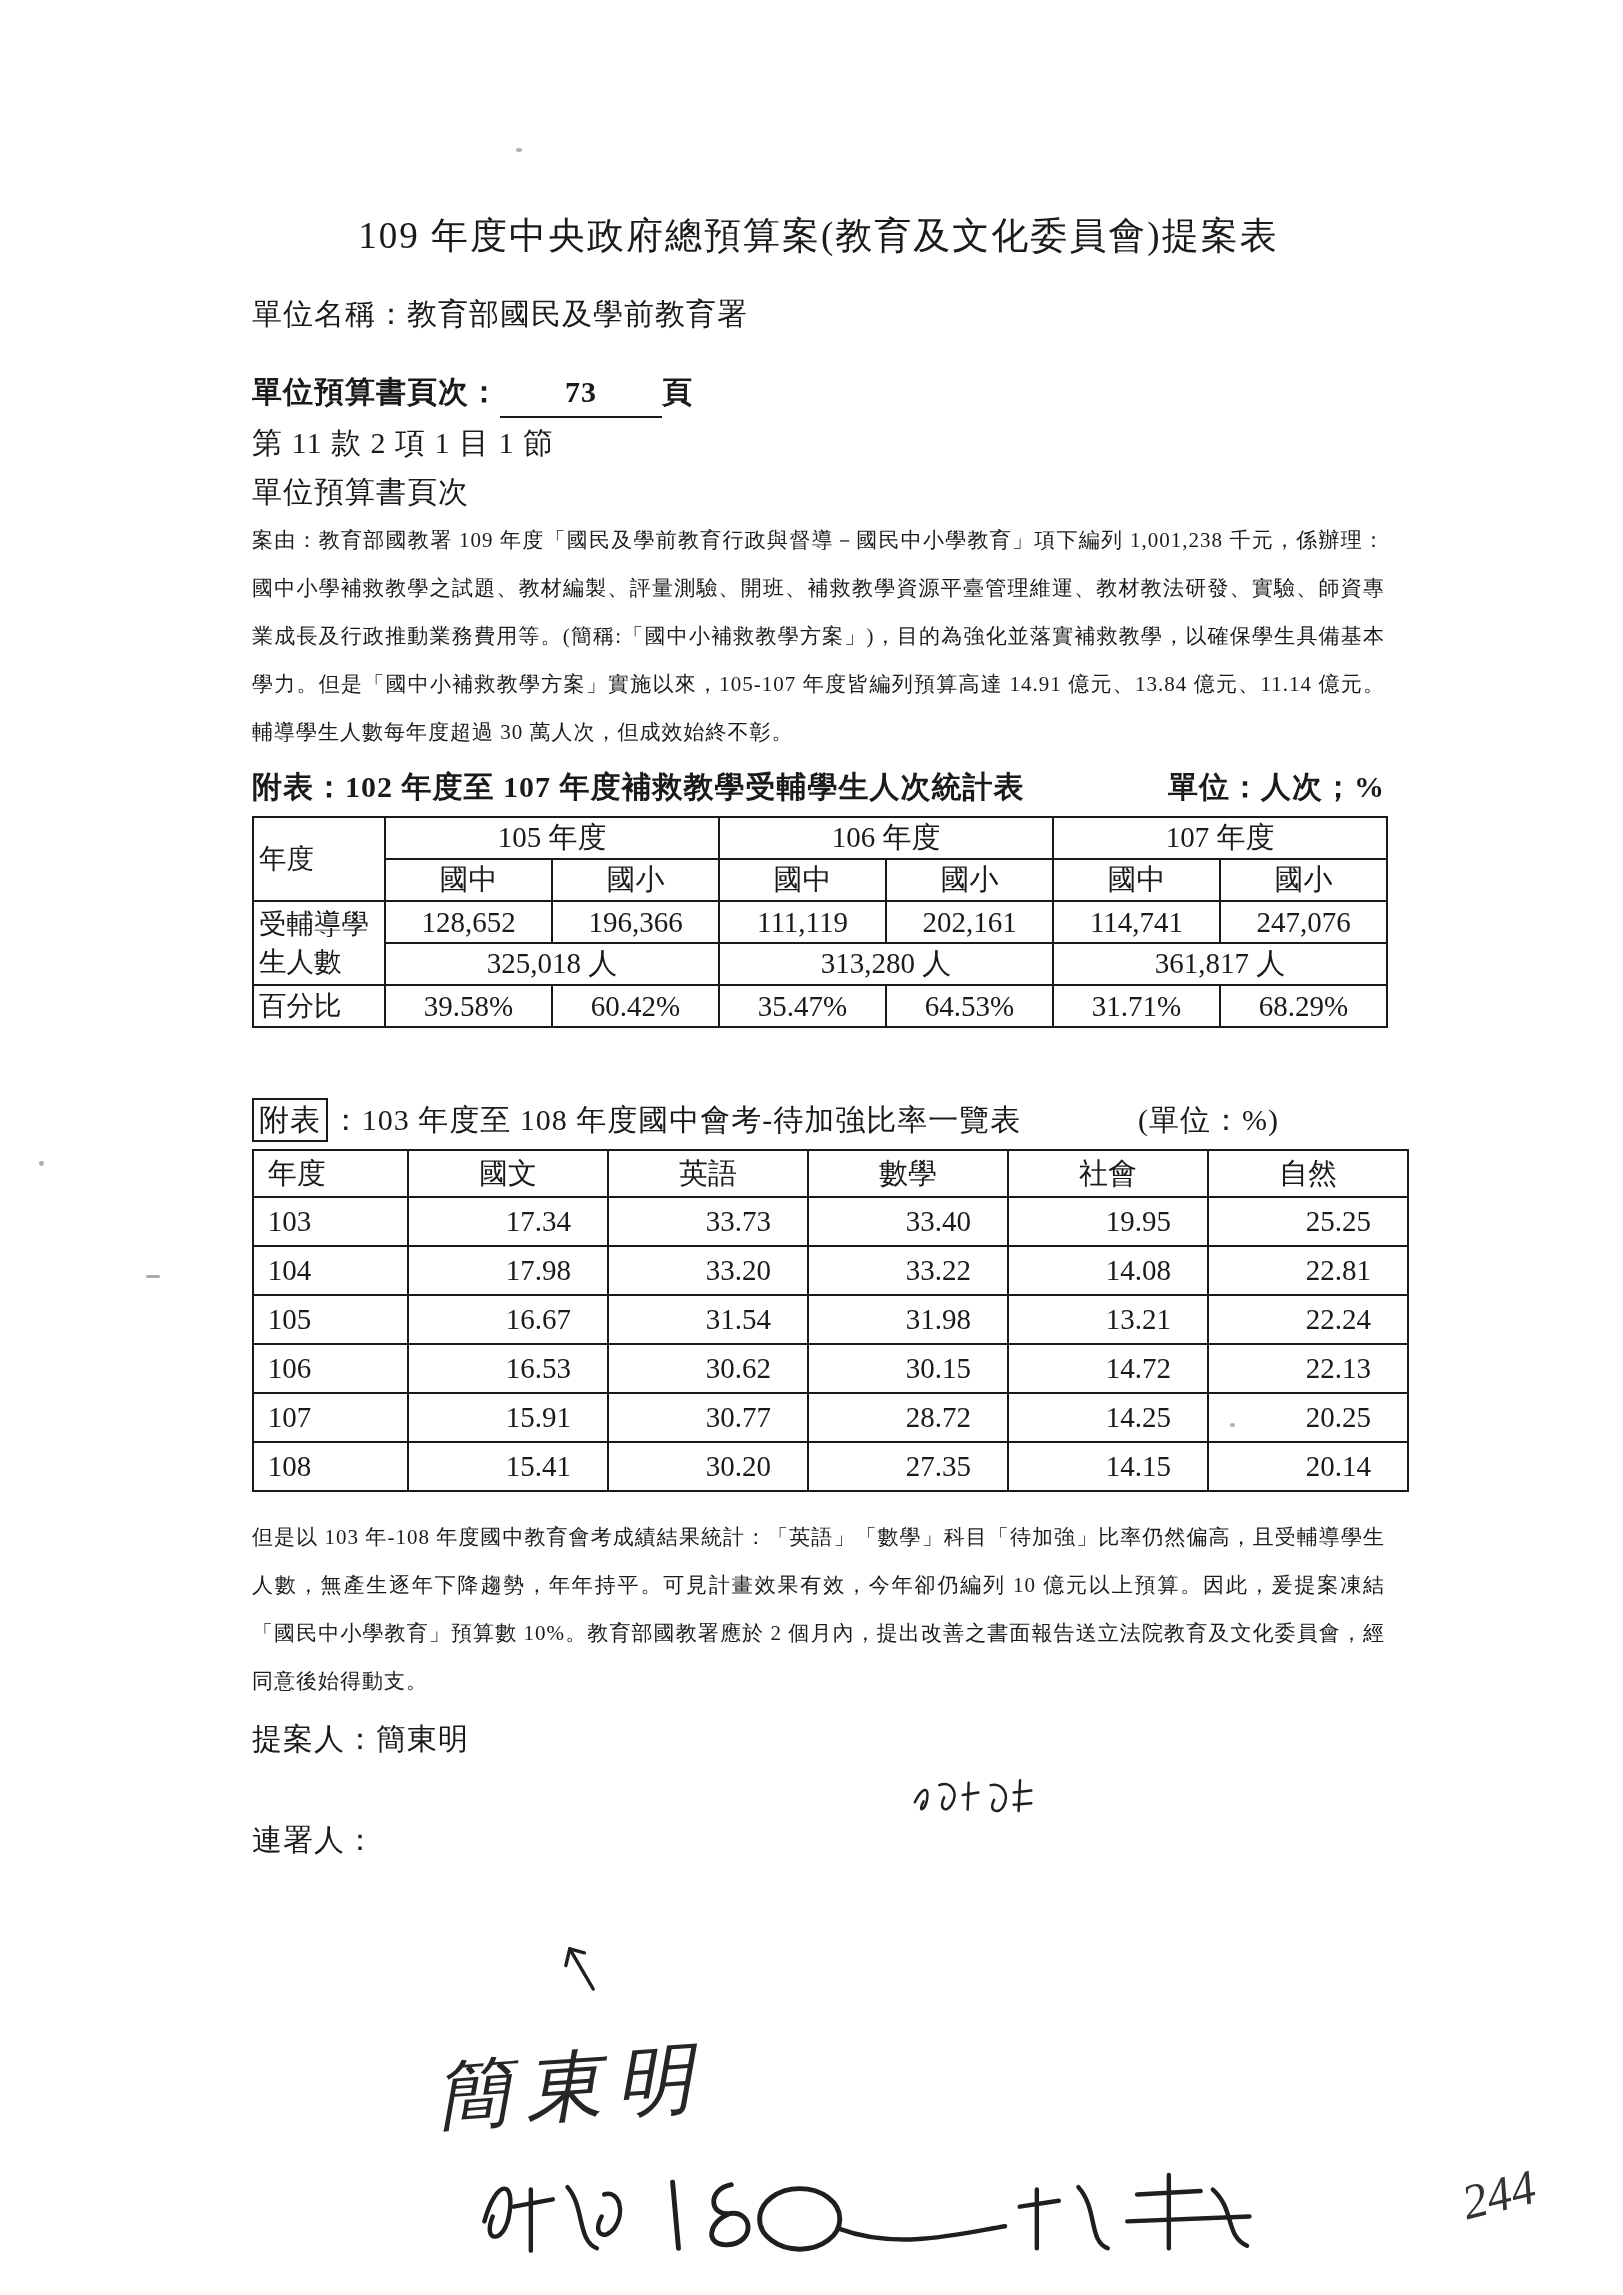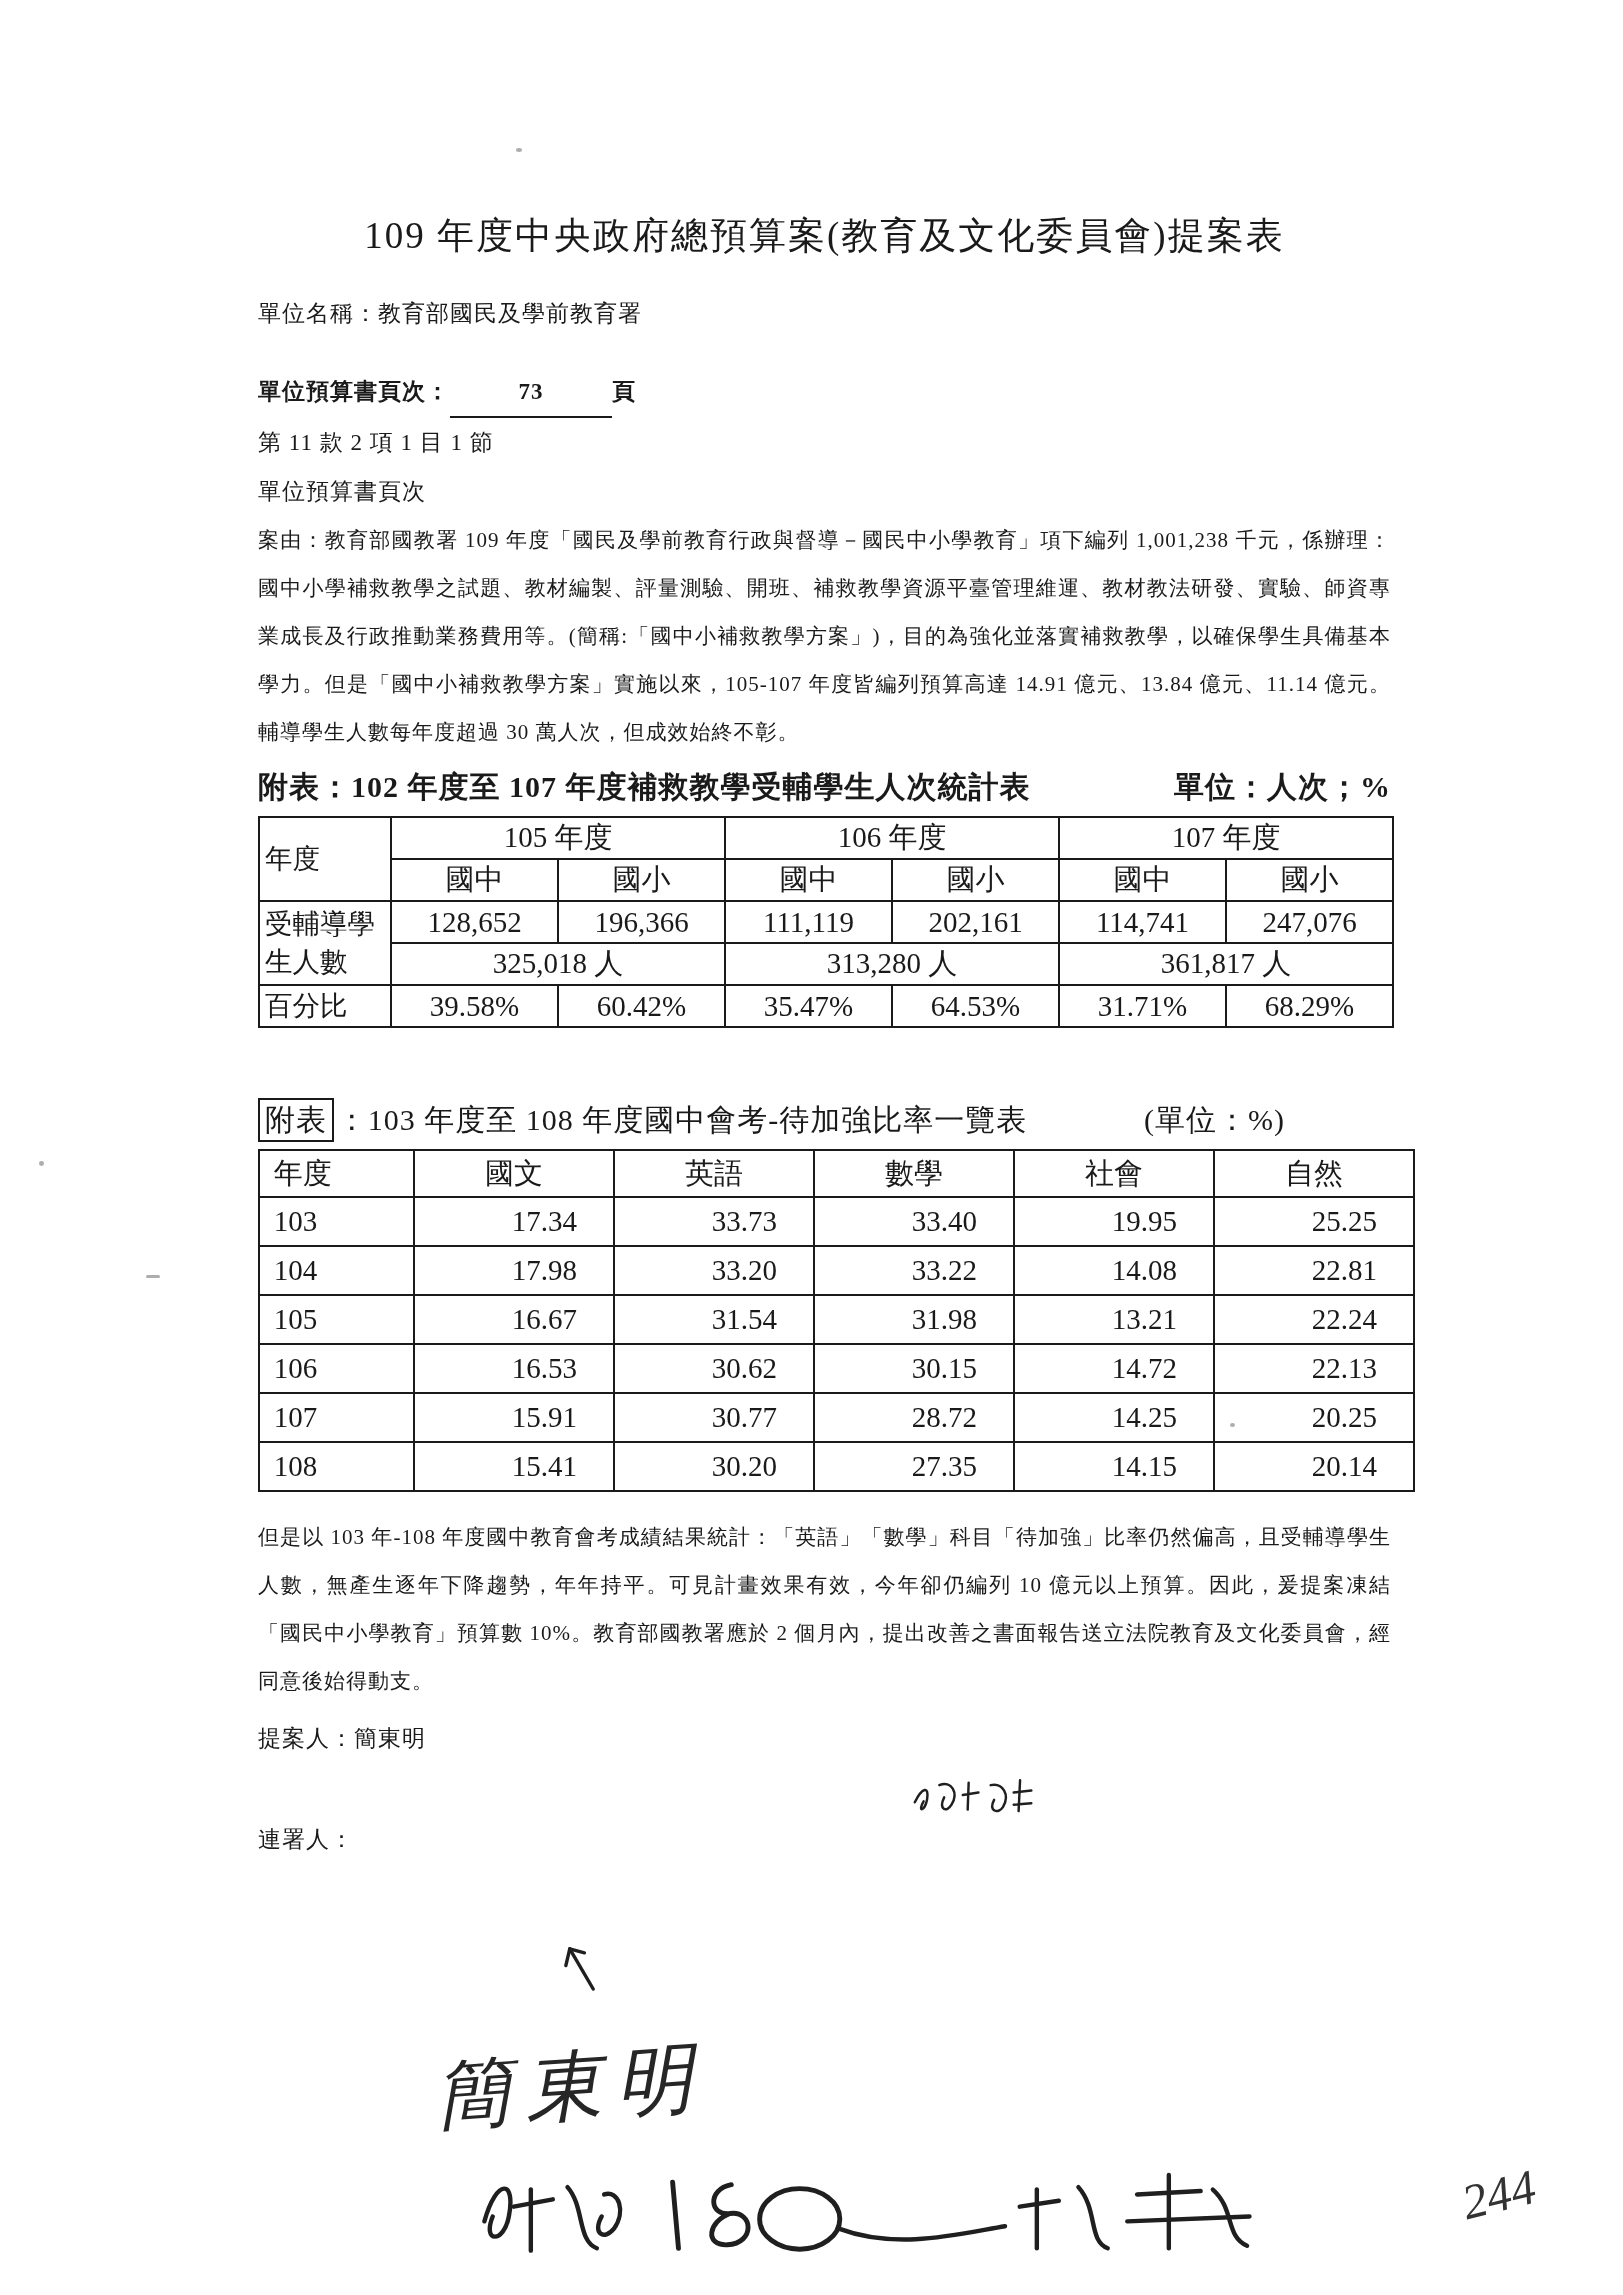--- a/index.html
+++ b/index.html
@@ -8,33 +8,33 @@
     position: relative;
     width: 1624px;
     height: 2295px;
     background: #ffffff;
     font-family: "Liberation Serif", serif;
     color: #1a1a1a;
     overflow: hidden;
   }
   .content {
     position: absolute;
-    left: 258px;
+    left: 252px;
     top: 211px;
     width: 1133px;
   }
   .doc-title {
     text-align: center;
     font-size: 37px;
     letter-spacing: 2px;
     margin-bottom: 28.4px;
     white-space: nowrap;
   }
   .line {
-    font-size: 23px;
+    font-size: 30px;
     line-height: 49px;
     letter-spacing: 1px;
     white-space: nowrap;
   }
   .line-bold { font-weight: bold; }
   .pageno-val {
     display: inline-block;
     min-width: 162px;
     text-align: center;
     border-bottom: 2.9px solid #1a1a1a;

